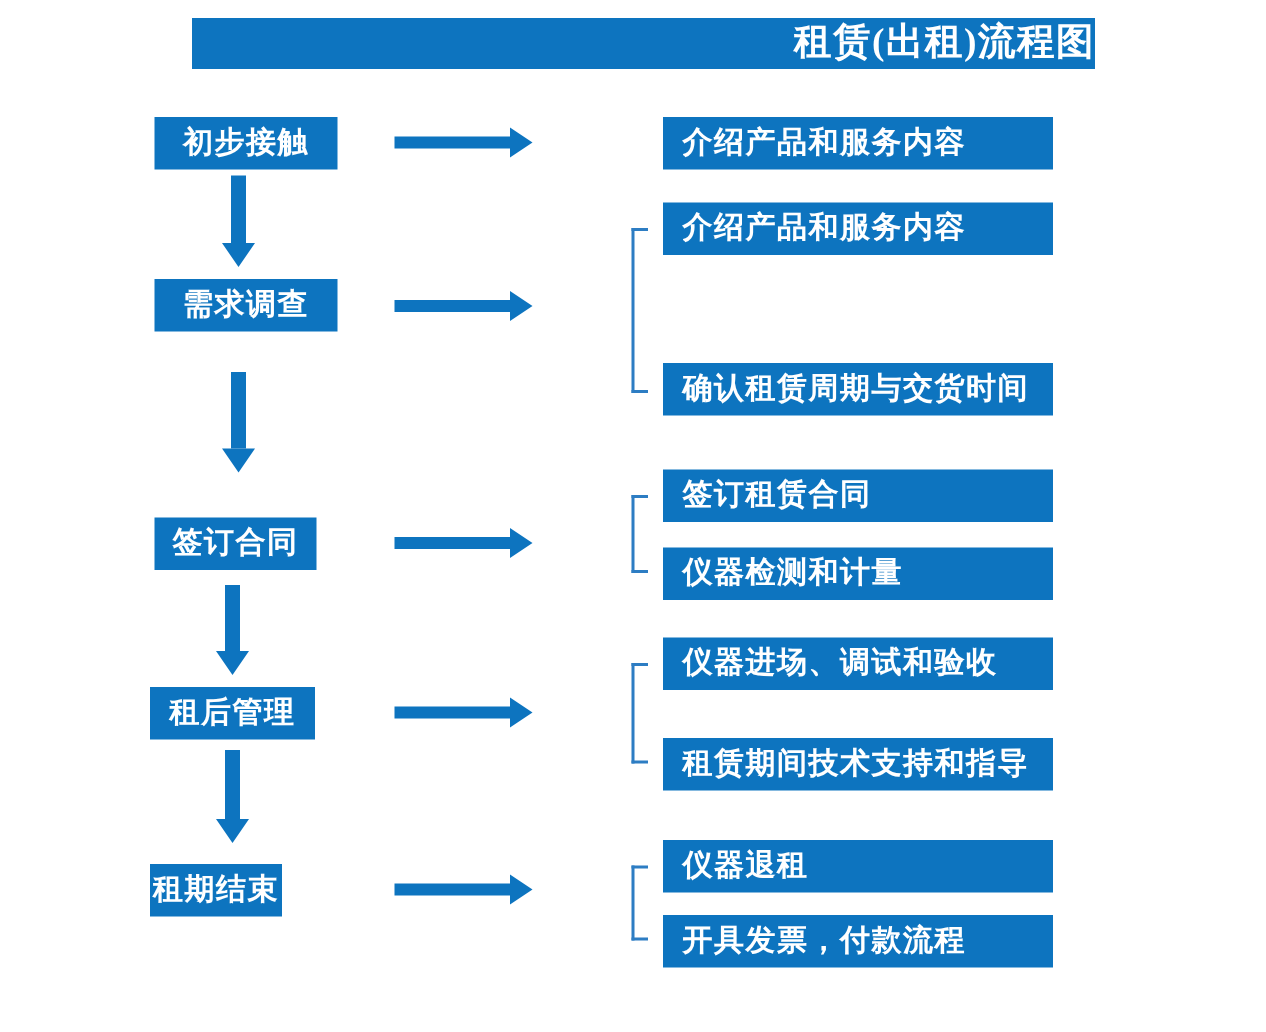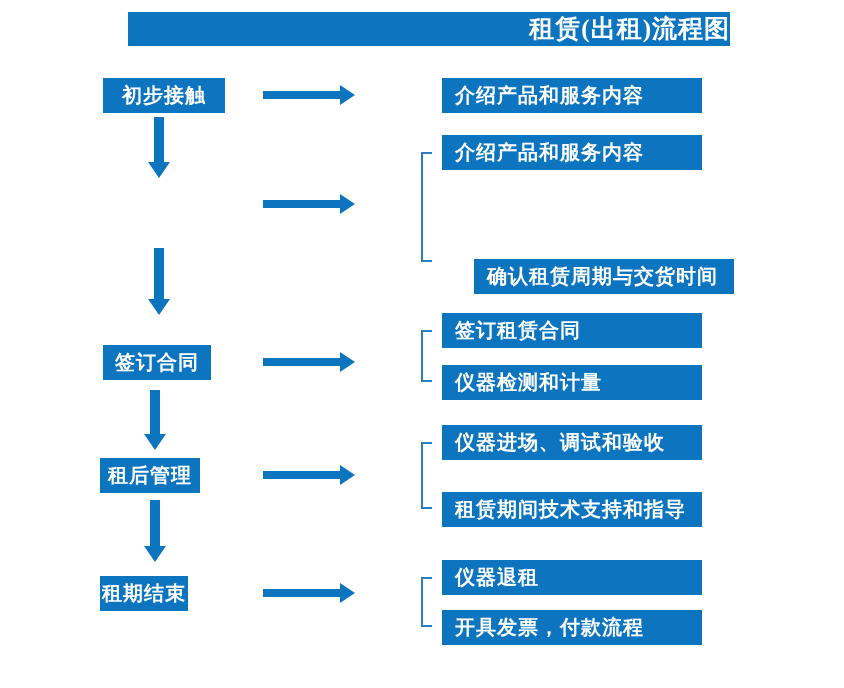--- a/index.html
+++ b/index.html
@@ -31,27 +31,28 @@
 </head>
 <body>
 
 <div class="canvas">
 
   <div class="title-bar">
     <span>租赁(出租)流程图</span>
   </div>
 
   <div class="box step" style="left:103px; top:78px;  width:122px;">初步接触</div>
+  <div class="box step" style="left:103px; top:186px; width:122px;">需求调查</div>
   <div class="box step" style="left:103px; top:345px; width:108px;">签订合同</div>
-  <div class="box step" style="left:100px; top:458px; width:100px;">租后管理</div>
+  <div class="box step" style="left:100px; top:458px; width:110px;">租后管理</div>
   <div class="box step" style="left:100px; top:576px; width:88px;">租期结束</div>
 
   <div class="box output" style="top:78px;">介绍产品和服务内容</div>
   <div class="box output" style="top:135px;">介绍产品和服务内容</div>
-  <div class="box output" style="top:259px;margin-left:32px;">确认租赁周期与交货时间</div>
+  <div class="box output" style="top:242px;">确认租赁周期与交货时间</div>
   <div class="box output" style="top:365px;">仪器检测和计量</div>
   <div class="box output" style="top:313px;">签订租赁合同</div>
   <div class="box output" style="top:425px;">仪器进场、调试和验收</div>
   <div class="box output" style="top:492px;">租赁期间技术支持和指导</div>
   <div class="box output" style="top:560px;">仪器退租</div>
   <div class="box output" style="top:610px;">开具发票，付款流程</div>
 
   <div class="arrow-down" style="left:148px; top:117px; height:61px;">
       <div class="shaft"></div>
       <div class="head"></div>

